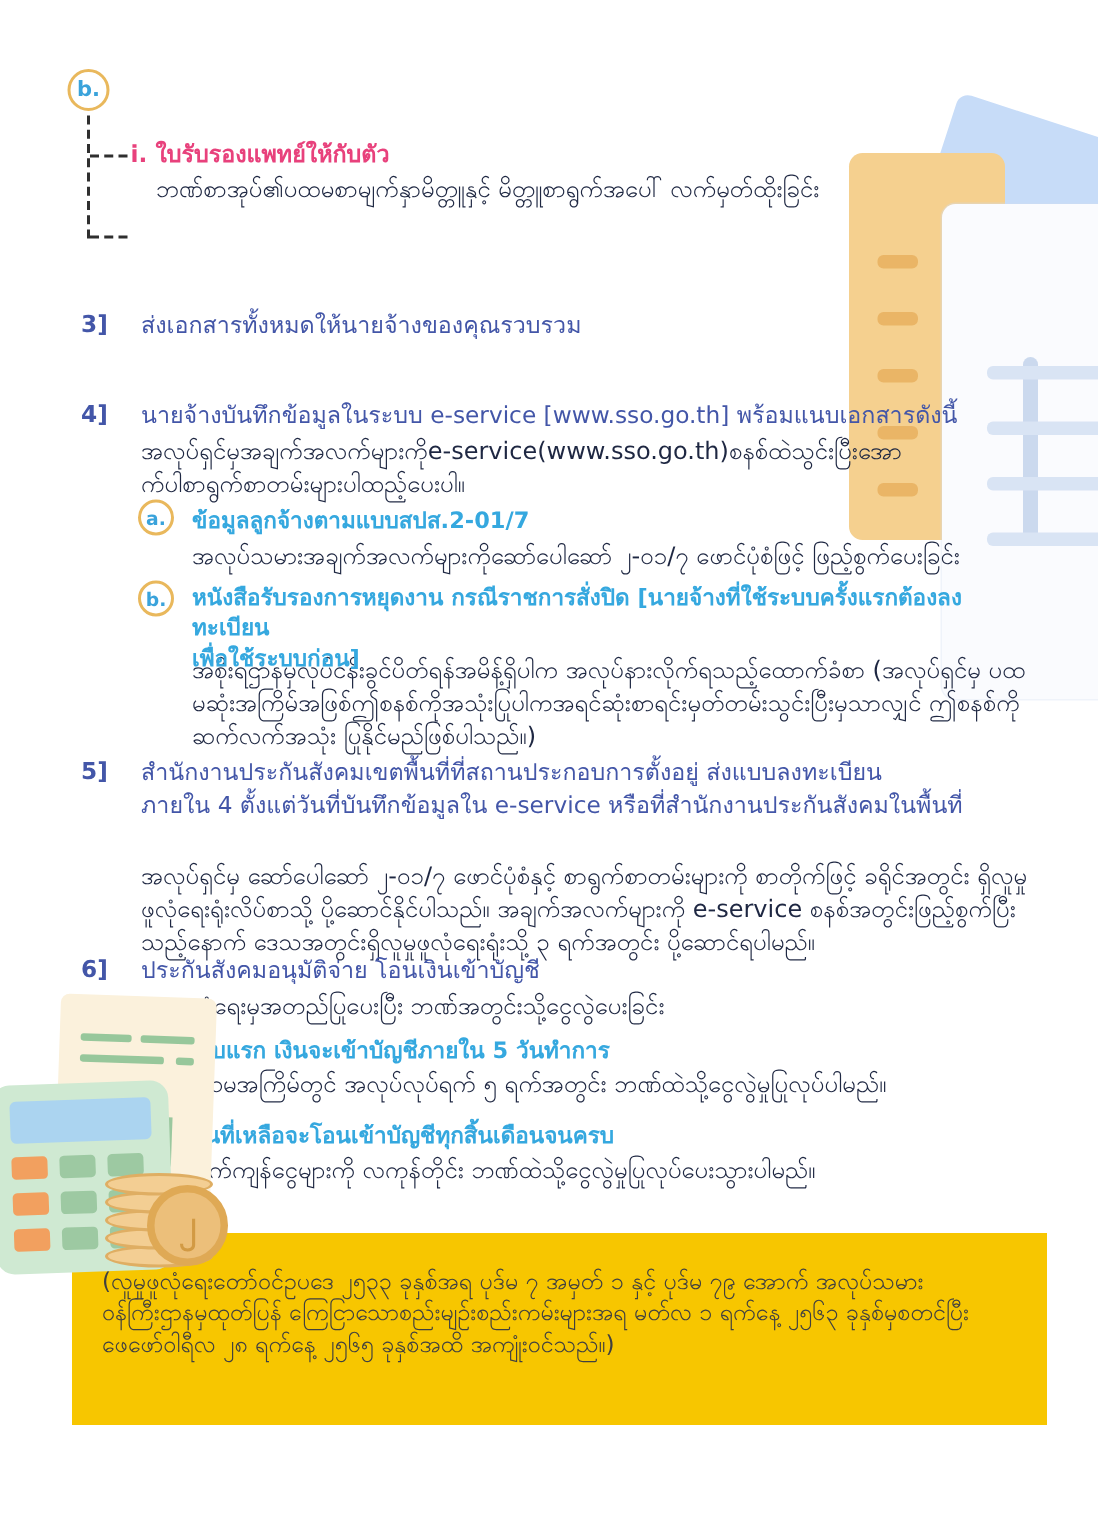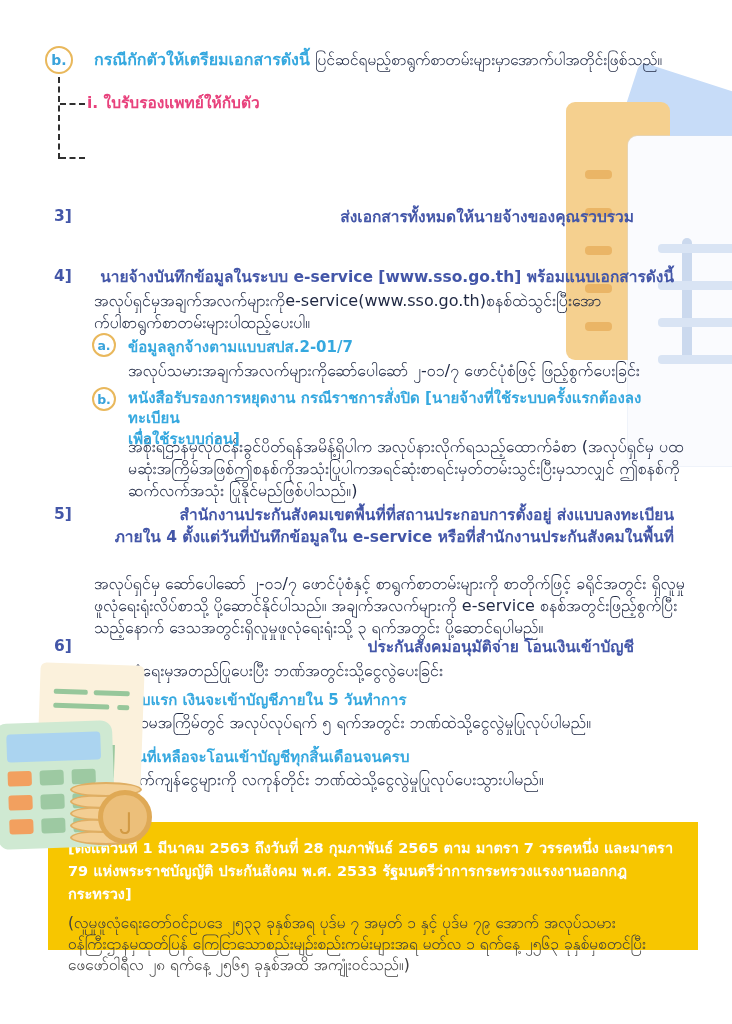--- a/index.html
+++ b/index.html
@@ -6,21 +6,21 @@
   html,body { background:#ffffff; }
   body { font-family:"DejaVu Sans", sans-serif; }
   .page {
     position:relative; width:732px; height:1024px; margin:0 auto;
     background:#ffffff; overflow:hidden;
   }
   .abs { position:absolute; }
 
   
   .th-blue  { color:#35a8df; font-size:16px; font-weight:700; line-height:1.35; }
-  .th-indigo{ color:#4356a8; font-size:15.5px; font-weight:700; line-height:1.4;text-align:right; }
+  .th-indigo{ color:#4356a8; font-size:15.5px; font-weight:400; line-height:1.4; }
   .th-pink  { color:#e8417c; font-size:15.5px; font-weight:700; line-height:1.35; }
   .mm-dark  { color:#1e2742; font-size:16px; font-weight:500; line-height:1.38;
               overflow-wrap:anywhere; word-break:break-word; }
   .mm-inline{ color:#1e2742; font-size:15.5px; font-weight:500; }
   .num      { color:#4356a8; font-size:15.5px; font-weight:700; }
 
   
   .ring {
     border:2.5px solid #e9b85c; border-radius:50%;
     display:flex; align-items:center; justify-content:center;
@@ -107,30 +107,27 @@
       <div class="doc-line-w" style="top:108px"></div>
       <div class="doc-line-w" style="top:145px"></div>
       <div class="doc-line-w" style="top:182px"></div>
       <div class="doc-line-w" style="top:219px"></div>
     </div>
   </div>
 
   <div class="abs ring ring-lg" style="left:45px; top:46px;">
     <span>b.</span>
   </div>
-  <div class="abs" style="left:94px; top:49px; width:630px;">
-    <span class="th-blue">กรณีกักตัวให้เตรียมเอกสารดังนี้</span>
-    <span class="mm-inline">ပြင်ဆင်ရမည့်စာရွက်စာတမ်းများမှာအောက်ပါအတိုင်းဖြစ်သည်။</span>
-  </div>
 
   <div class="abs tree-v" style="left:58px; top:77px; height:82px;"></div>
   <div class="abs tree-h" style="left:60px; top:103px; width:25px;"></div>
   <div class="abs tree-h" style="left:60px; top:157px; width:25px;"></div>
 
   <div class="abs th-pink" style="left:87px; top:93px;">i. ใบรับรองแพทย์ให้กับตัว</div>
+  <div class="abs mm-dark" style="left:104px; top:115px; width:505px;">ဘဏ်စာအုပ်၏ပထမစာမျက်နှာမိတ္တူနှင့် မိတ္တူစာရွက်အပေါ် လက်မှတ်ထိုးခြင်း</div>
 
 
   <div class="abs num" style="left:54px; top:207px;">3]</div>
   <div class="abs th-indigo" style="left:94px; top:207px; width:540px;">ส่งเอกสารทั้งหมดให้นายจ้างของคุณรวบรวม</div>
 
   <div class="abs num" style="left:54px; top:267px;">4]</div>
   <div class="abs th-indigo" style="left:94px; top:267px; width:580px;">นายจ้างบันทึกข้อมูลในระบบ e-service [www.sso.go.th] พร้อมแนบเอกสารดังนี้</div>
   <div class="abs mm-dark" style="left:94px; top:290px; width:518px; word-break:break-all;">အလုပ်ရှင်မှအချက်အလက်များကိုe-service(www.sso.go.th)စနစ်ထဲသွင်းပြီးအောက်ပါစာရွက်စာတမ်းများပါထည့်ပေးပါ။</div>
 
   <div class="abs ring ring-sm" style="left:92px; top:333px;">
@@ -165,21 +162,20 @@
   <div class="abs th-blue" style="left:124px; top:690px; font-size:15px;">รอบแรก เงินจะเข้าบัญชีภายใน 5 วันทำการ</div>
   <div class="abs mm-dark" style="left:124px; top:712px; width:570px;">ပထမအကြိမ်တွင် အလုပ်လုပ်ရက် ၅ ရက်အတွင်း ဘဏ်ထဲသို့ငွေလွဲမှုပြုလုပ်ပါမည်။</div>
 
   <div class="abs play" style="left:93px; top:746px;">
     <span class="play-tri"></span>
   </div>
   <div class="abs th-blue" style="left:124px; top:747px; font-size:15px;">เงินที่เหลือจะโอนเข้าบัญชีทุกสิ้นเดือนจนครบ</div>
   <div class="abs mm-dark" style="left:124px; top:769px; width:575px;">လက်ကျန်ငွေများကို လကုန်တိုင်း ဘဏ်ထဲသို့ငွေလွဲမှုပြုလုပ်ပေးသွားပါမည်။</div>
 
   <div class="abs notice">
-    <div class="notice-th">[ตั้งแต่วันที่ 1 มีนาคม 2563 ถึงวันที่ 28 กุมภาพันธ์ 2565 ตาม มาตรา 7 วรรคหนึ่ง และมาตรา 79 แห่งพระราชบัญญัติ ประกันสังคม พ.ศ. 2533 รัฐมนตรีว่าการกระทรวงแรงงานออกกฎกระทรวง]</div>
     <div class="notice-mm">(လူမှုဖူလုံရေးတော်ဝင်ဥပဒေ ၂၅၃၃ ခုနှစ်အရ ပုဒ်မ ၇ အမှတ် ၁ နှင့် ပုဒ်မ ၇၉ အောက် အလုပ်သမားဝန်ကြီးဌာနမှထုတ်ပြန် ကြေငြာသောစည်းမျဉ်းစည်းကမ်းများအရ မတ်လ ၁ ရက်နေ့ ၂၅၆၃ ခုနှစ်မှစတင်ပြီး ဖေဖော်ဝါရီလ ၂၈ ရက်နေ့ ၂၅၆၅ ခုနှစ်အထိ အကျုံးဝင်သည်။)</div>
   </div>
 
   <div class="abs calc-group">
     <div class="receipt">
       <div class="r-line" style="left:14px; top:26px; width:34px;"></div>
       <div class="r-line" style="left:54px; top:26px; width:36px;"></div>
       <div class="r-line" style="left:14px; top:40px; width:56px;"></div>
       <div class="r-line" style="left:78px; top:40px; width:12px;"></div>
       <div class="r-sym">၂</div>

